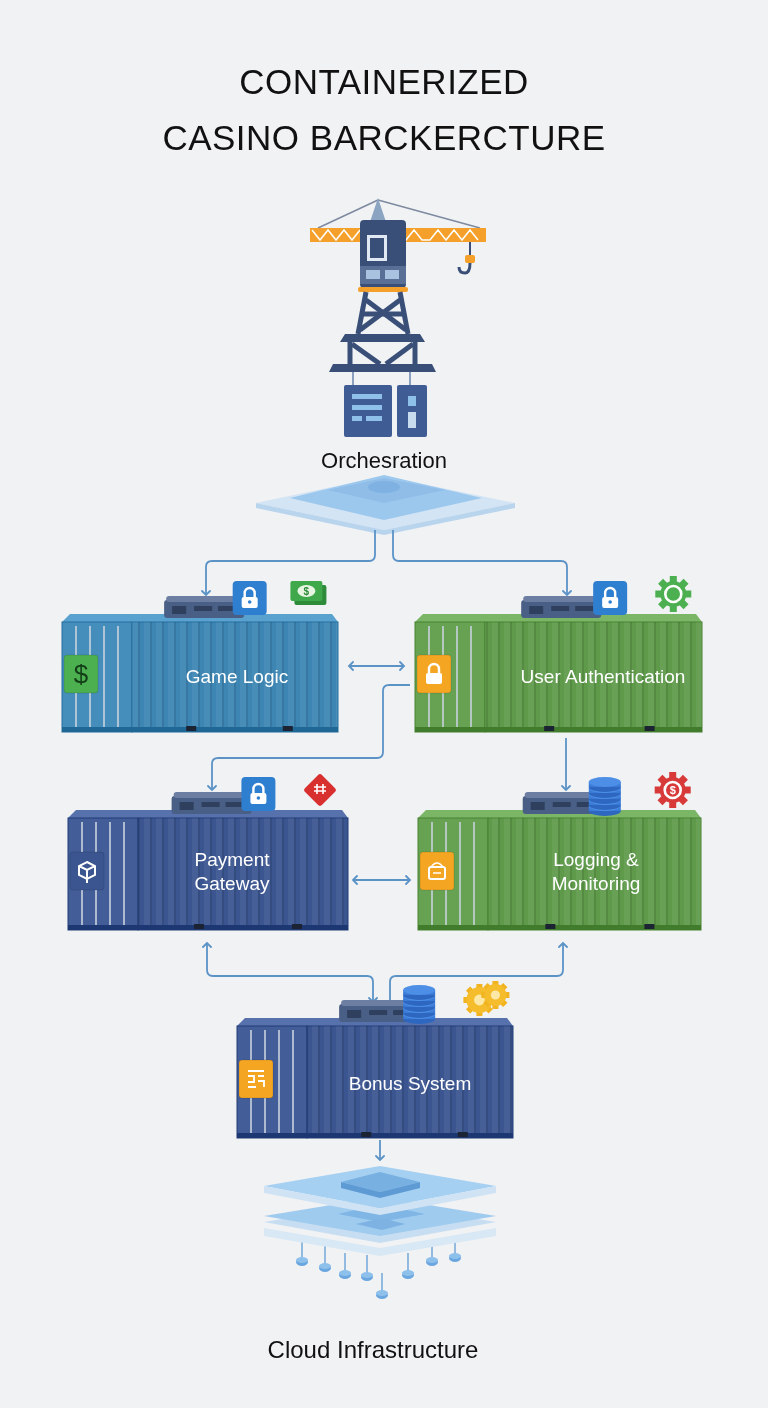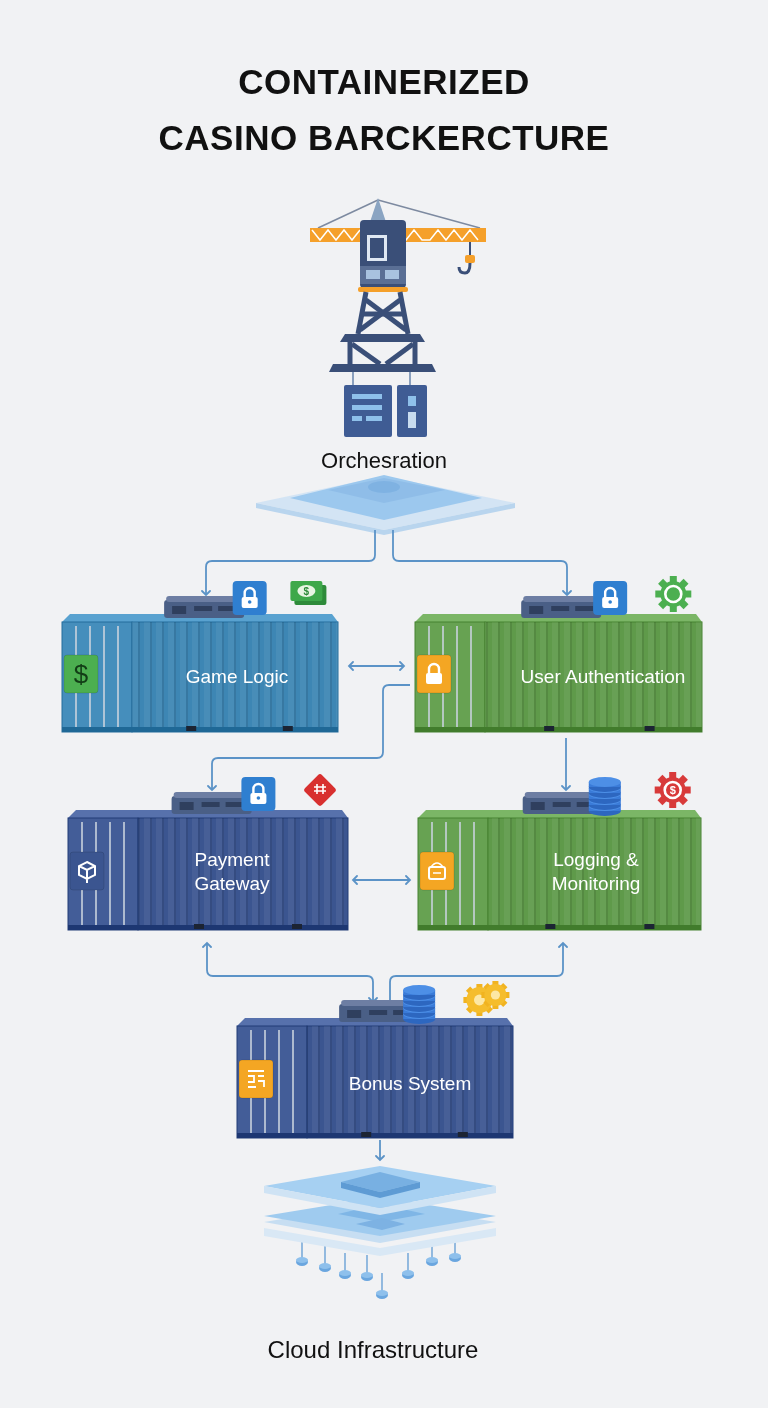--- a/index.html
+++ b/index.html
@@ -4,21 +4,21 @@
 <style>
   html, body { margin: 0; padding: 0; }
   body {
     width: 768px; height: 1408px; overflow: hidden;
     background: #f1f2f4;
     font-family: "Liberation Sans", sans-serif;
     position: relative;
   }
   .title {
     position: absolute; left: 0; width: 768px; text-align: center;
-    font-family: "Liberation Sans", sans-serif; font-weight: bold;
+    font-family: "Liberation Sans", sans-serif; font-weight: normal;
     font-size: 35px; color: #111; letter-spacing: 0.5px;
   }
   #title1 { top: 62px; }
   #title2 { top: 118px; }
   svg#diagram { position: absolute; left: 0; top: 0; }
   .lbl { font-family: "Liberation Sans", sans-serif; }
 </style>
 </head>
 <body>
 

